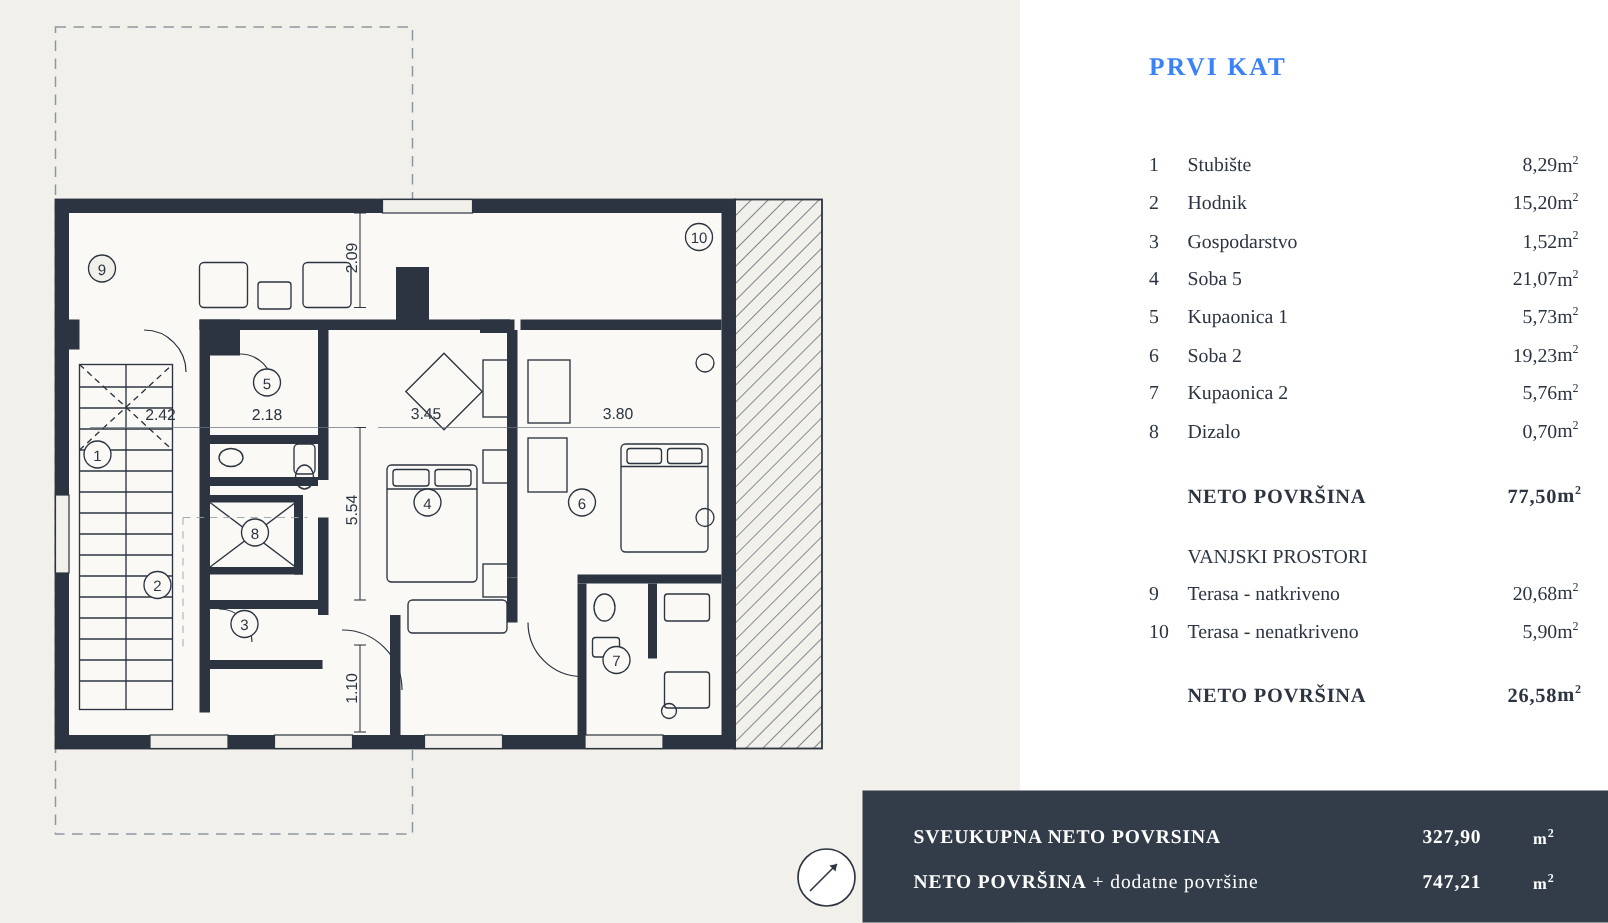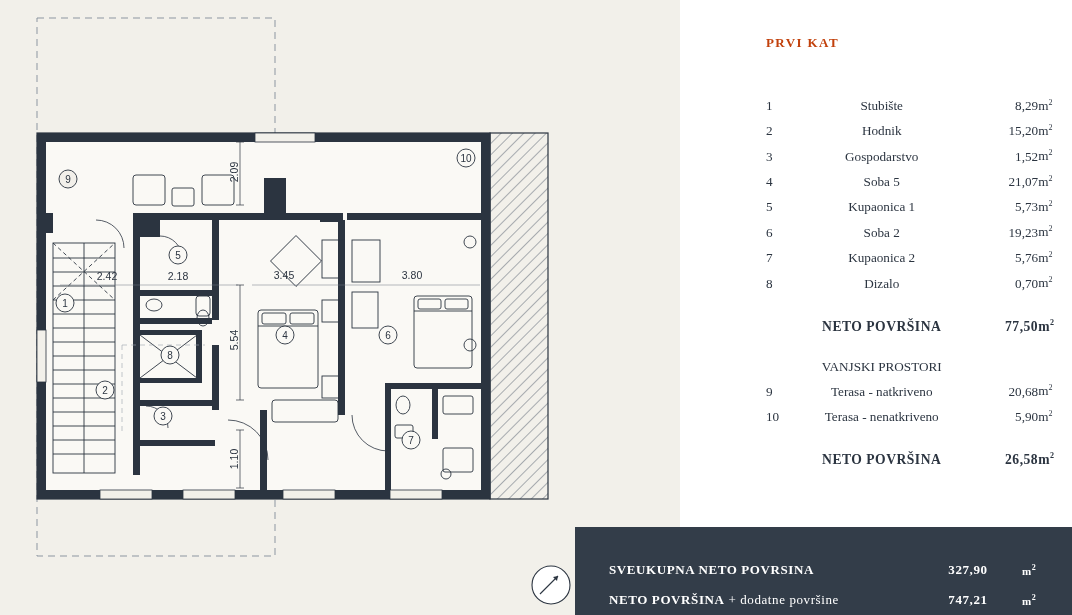--- a/index.html
+++ b/index.html
@@ -27,35 +27,35 @@
   #legend-panel {
     position: absolute;
     left: 680px; top: 0;
     width: 392px; height: 615px;
     background: #ffffff;
     padding: 30px 26px 0 86px;
   }
   #legend-title {
     font-family: "Liberation Serif", serif;
     font-weight: bold;
-    font-size: 13px;
+    font-size: 17px;
     letter-spacing: 1.4px;
-    color: #c2410c;
+    color: #3b82f6;
     margin: 5px 0 42px 0;
   }
   table.legend { border-collapse: collapse; width: 300px; }
   table.legend td {
     font-size: 13.2px;
     padding: 4.5px 0;
     vertical-align: baseline;
     color: #2b3440;
     white-space: nowrap;
   }
   td.num   { width: 24px; text-align: left; }
-  td.name  { width: 168px; text-align: center; }
+  td.name  { width: 168px; text-align: left; }
   td.area  { width: 62px; text-align: right; padding-right: 22px; }
   td.unit  { width: 26px; text-align: left; font-size: 11.5px; }
   td.unit sup { font-size: 8px; vertical-align: super; }
 
   tr.spacer td { height: 16px; padding: 0; }
   tr.total td {
     font-weight: bold;
     font-size: 13.6px;
     letter-spacing: .5px;
     padding-top: 6px;
@@ -68,21 +68,21 @@
     margin-top: 10px;
   }
 
   
   #summary-bar {
     position: absolute;
     left: 575px; top: 527px;
     width: 497px; height: 88px;
     background: #333d49;
     color: #ffffff;
-    padding: 28px 26px 0 34px;
+    padding: 16px 26px 0 34px;
   }
   #summary-bar table { border-collapse: collapse; width: 100%; }
   #summary-bar td {
     font-size: 13px;
     font-weight: bold;
     letter-spacing: .6px;
     padding: 7px 0;
     color: #ffffff;
     white-space: nowrap;
   }

